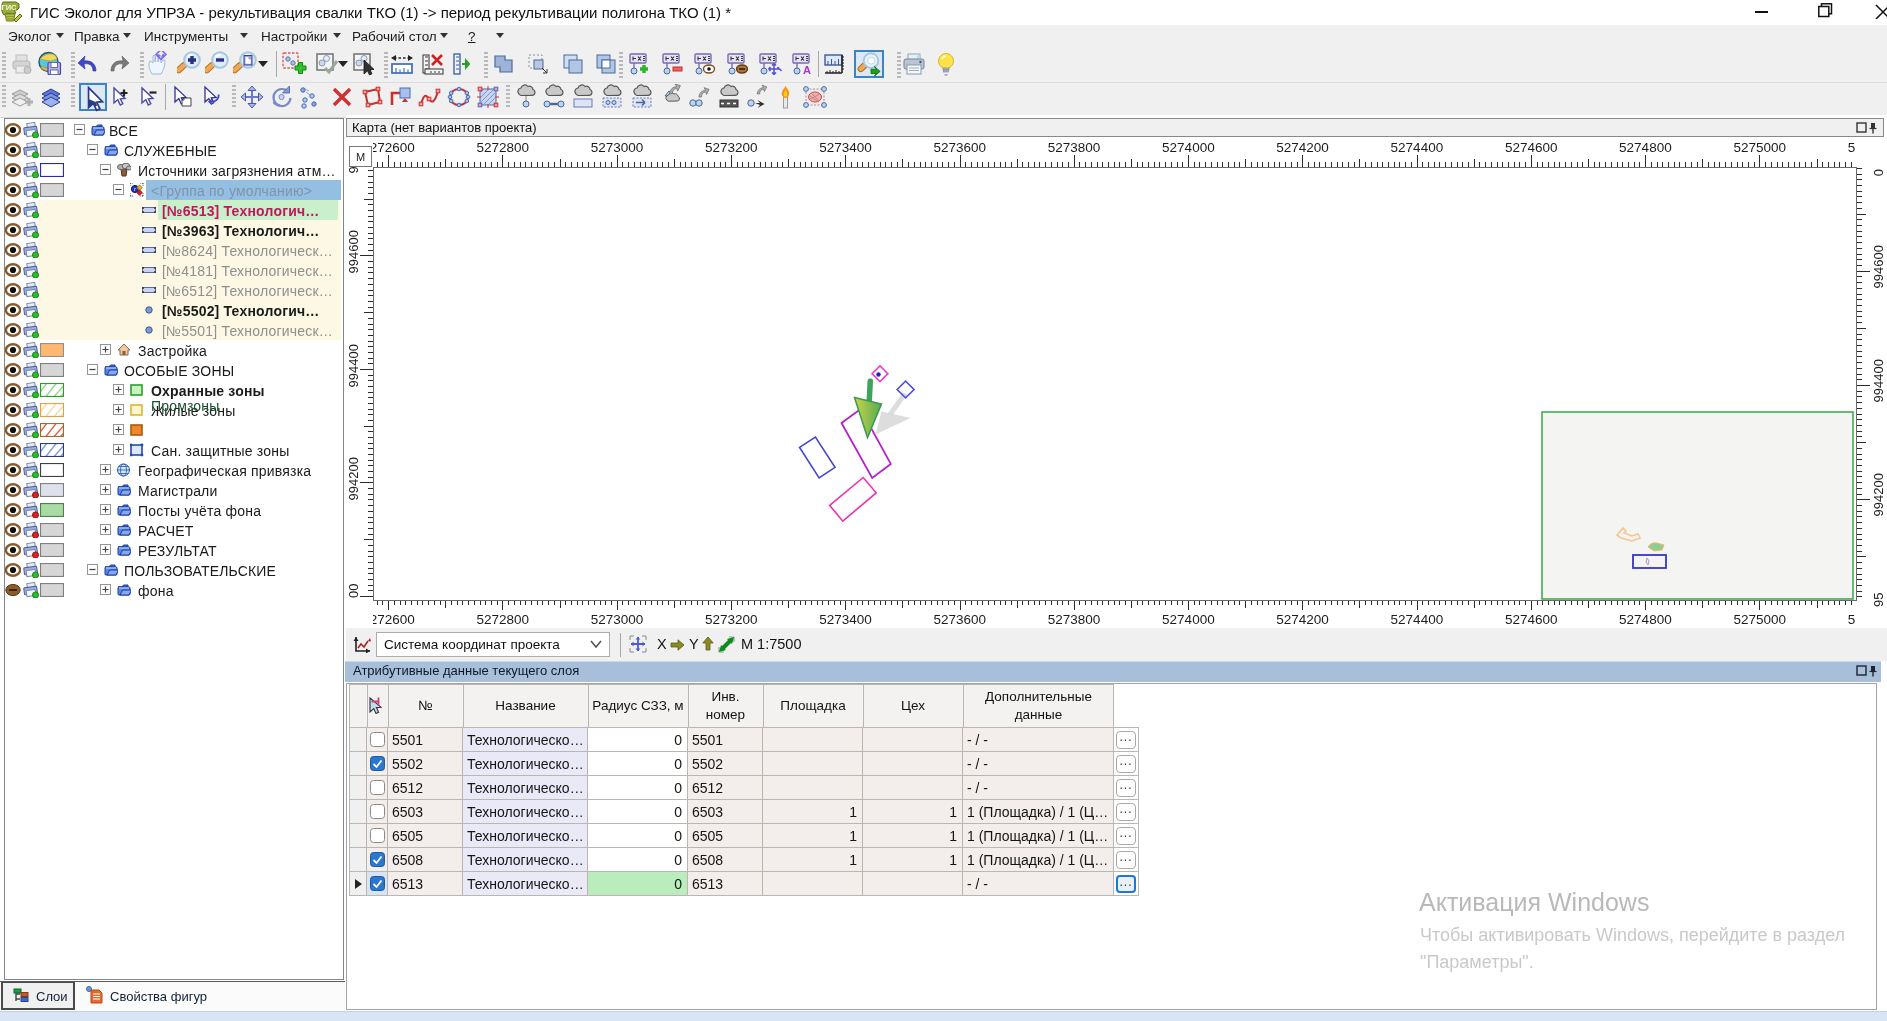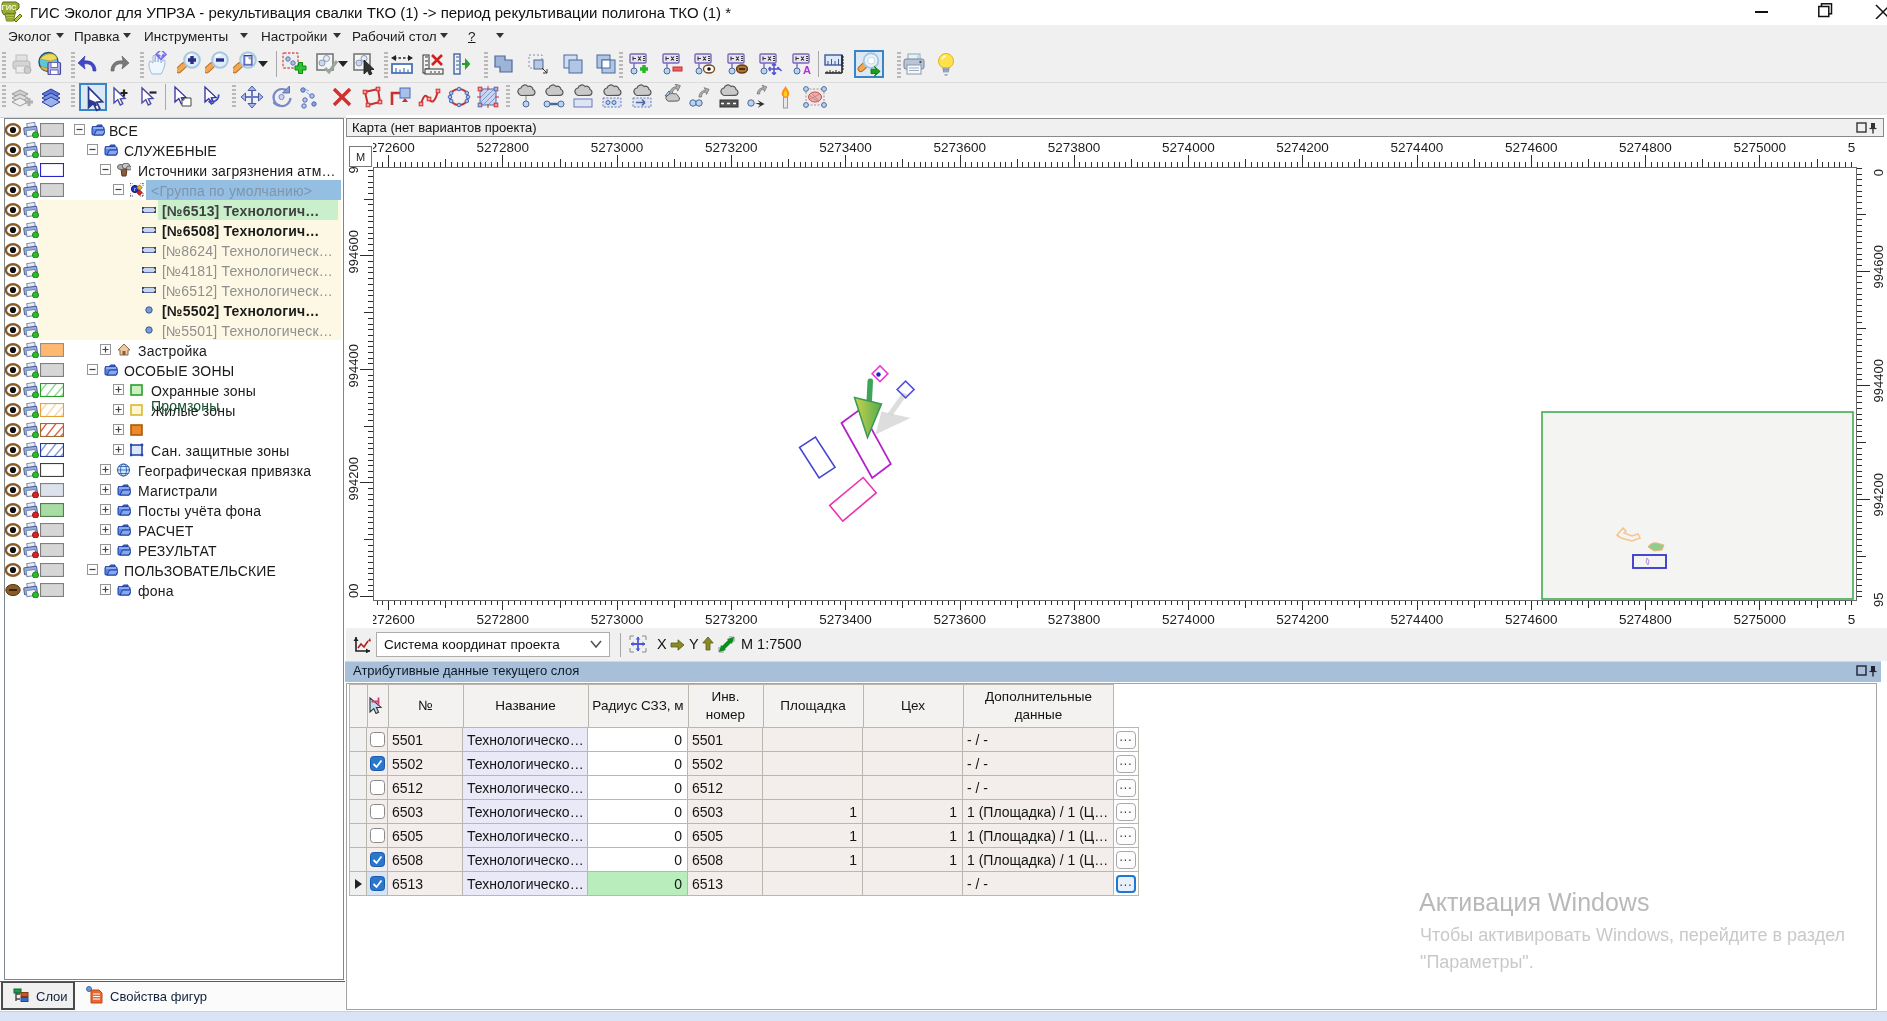--- a/index.html
+++ b/index.html
@@ -686,21 +686,21 @@
   </div>
 <div class="abs" style="left:142px;top:202.5px">
     <svg width="14" height="14" viewBox="0 0 14 14" style="display:block">
       <rect x="0.5" y="4.5" width="13" height="5" fill="#c8d4f0" stroke="#5868a8"></rect>
       <circle cx="1" cy="5" r="1" fill="#333"></circle>
       <circle cx="13" cy="5" r="1" fill="#333"></circle>
       <circle cx="1" cy="9" r="1" fill="#333"></circle>
       <circle cx="13" cy="9" r="1" fill="#333"></circle>
     </svg>
   </div>
-<div class="trtxt" style="left:162px;top:202.5px;color:#404040;font-weight:bold">[№6513] Технологич…</div>
+<div class="trtxt" style="left:162px;top:202.5px;color:#be185d;font-weight:bold">[№6513] Технологич…</div>
 <div class="abs" style="left:5px;top:222.5px">
     <svg width="16" height="14" viewBox="0 0 16 14" style="display:block">
       <ellipse cx="8" cy="7" rx="7.1" ry="5.7" fill="#fff" stroke="#8a5a28" stroke-width="2.4"></ellipse>
       <circle cx="8" cy="7" r="3.1" fill="#111"></circle>
     </svg>
   </div>
 <div class="abs" style="left:23px;top:221.5px">
     <svg width="16" height="16" viewBox="0 0 16 16" style="display:block">
       <rect x="4" y="1" width="8" height="5" fill="#e8eef8" stroke="#7a88b0" transform="rotate(-8 8 3)"></rect>
       <rect x="1" y="5" width="13" height="7" rx="1" fill="#9ab0dc" stroke="#4a5a90" transform="rotate(-8 8 8)"></rect>
@@ -710,21 +710,21 @@
   </div>
 <div class="abs" style="left:142px;top:222.5px">
     <svg width="14" height="14" viewBox="0 0 14 14" style="display:block">
       <rect x="0.5" y="4.5" width="13" height="5" fill="#c8d4f0" stroke="#5868a8"></rect>
       <circle cx="1" cy="5" r="1" fill="#333"></circle>
       <circle cx="13" cy="5" r="1" fill="#333"></circle>
       <circle cx="1" cy="9" r="1" fill="#333"></circle>
       <circle cx="13" cy="9" r="1" fill="#333"></circle>
     </svg>
   </div>
-<div class="trtxt" style="left:162px;top:222.5px;color:#1a1a1a;font-weight:bold">[№6508] Технологич…</div>
+<div class="trtxt" style="left:162px;top:222.5px;color:#1a1a1a;font-weight:bold">[№3963] Технологич…</div>
 <div class="abs" style="left:5px;top:242.5px">
     <svg width="16" height="14" viewBox="0 0 16 14" style="display:block">
       <ellipse cx="8" cy="7" rx="7.1" ry="5.7" fill="#fff" stroke="#8a5a28" stroke-width="2.4"></ellipse>
       <circle cx="8" cy="7" r="3.1" fill="#111"></circle>
     </svg>
   </div>
 <div class="abs" style="left:23px;top:241.5px">
     <svg width="16" height="16" viewBox="0 0 16 16" style="display:block">
       <rect x="4" y="1" width="8" height="5" fill="#e8eef8" stroke="#7a88b0" transform="rotate(-8 8 3)"></rect>
       <rect x="1" y="5" width="13" height="7" rx="1" fill="#9ab0dc" stroke="#4a5a90" transform="rotate(-8 8 8)"></rect>
@@ -923,21 +923,21 @@
     <svg width="11" height="11" viewBox="0 0 11 11" style="display:block">
       <rect x="0.5" y="0.5" width="10" height="10" fill="#fdfdfd" stroke="#959595"></rect>
       <path d="M2.5 5.5 h6 M5.5 2.5 v6" stroke="#444" stroke-width="1.2"></path>
     </svg>
   </div>
 <div class="abs" style="left:130px;top:382.5px">
     <svg width="14" height="14" viewBox="0 0 14 14" style="display:block">
       <rect x="1" y="2" width="11" height="10" fill="#c8f0c0" stroke="#28a028" stroke-width="1.6"></rect>
     </svg>
   </div>
-<div class="trtxt" style="left:151px;top:382.5px;color:#1a1a1a;font-weight:normal">Охранные зоны</div>
+<div class="trtxt" style="left:151px;top:382.5px;color:#1a1a1a;font-weight:bold">Охранные зоны</div>
 <div class="abs" style="left:5px;top:402.5px">
     <svg width="16" height="14" viewBox="0 0 16 14" style="display:block">
       <ellipse cx="8" cy="7" rx="7.1" ry="5.7" fill="#fff" stroke="#8a5a28" stroke-width="2.4"></ellipse>
       <circle cx="8" cy="7" r="3.1" fill="#111"></circle>
     </svg>
   </div>
 <div class="abs" style="left:23px;top:401.5px">
     <svg width="16" height="16" viewBox="0 0 16 16" style="display:block">
       <rect x="4" y="1" width="8" height="5" fill="#e8eef8" stroke="#7a88b0" transform="rotate(-8 8 3)"></rect>
       <rect x="1" y="5" width="13" height="7" rx="1" fill="#9ab0dc" stroke="#4a5a90" transform="rotate(-8 8 8)"></rect>

